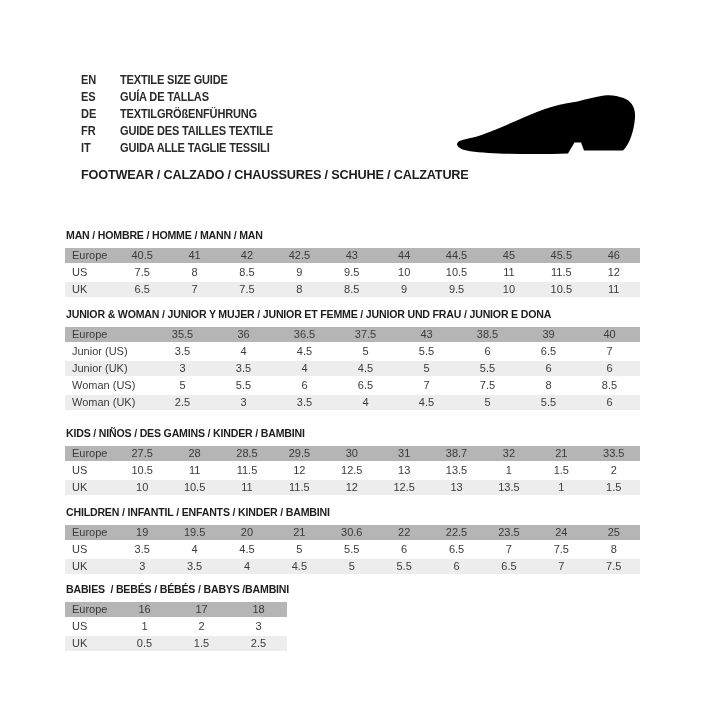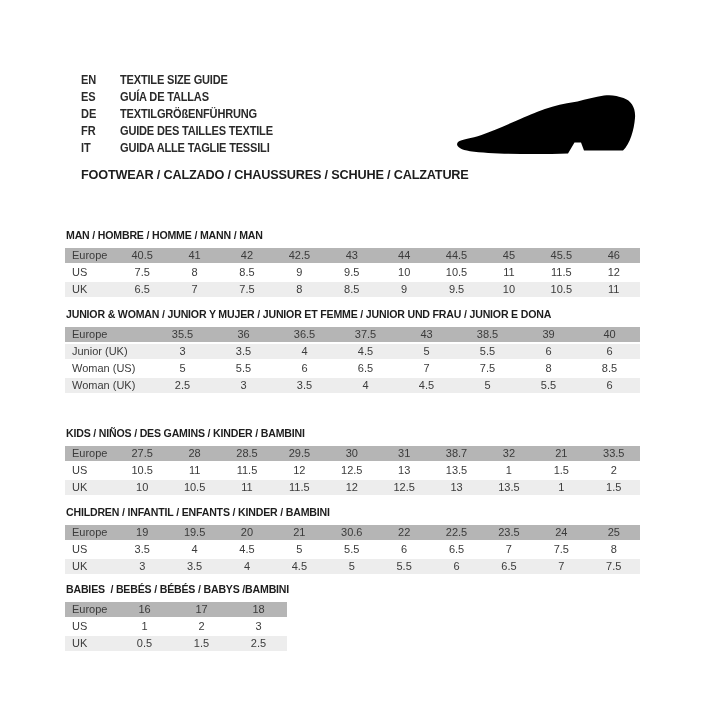--- a/index.html
+++ b/index.html
@@ -135,20 +135,31 @@
             <td class="lbl">Europe</td>
             <td>35.5</td>
             <td>36</td>
             <td>36.5</td>
             <td>37.5</td>
             <td>43</td>
             <td>38.5</td>
             <td>39</td>
             <td>40</td>
           </tr>
+          <tr class="row-white">
+            <td class="lbl">Junior (US)</td>
+            <td>3.5</td>
+            <td>4</td>
+            <td>4.5</td>
+            <td>5</td>
+            <td>5.5</td>
+            <td>6</td>
+            <td>6.5</td>
+            <td>7</td>
+          </tr>
           <tr class="row-zebra">
             <td class="lbl">Junior (UK)</td>
             <td>3</td>
             <td>3.5</td>
             <td>4</td>
             <td>4.5</td>
             <td>5</td>
             <td>5.5</td>
             <td>6</td>
             <td>6</td>

